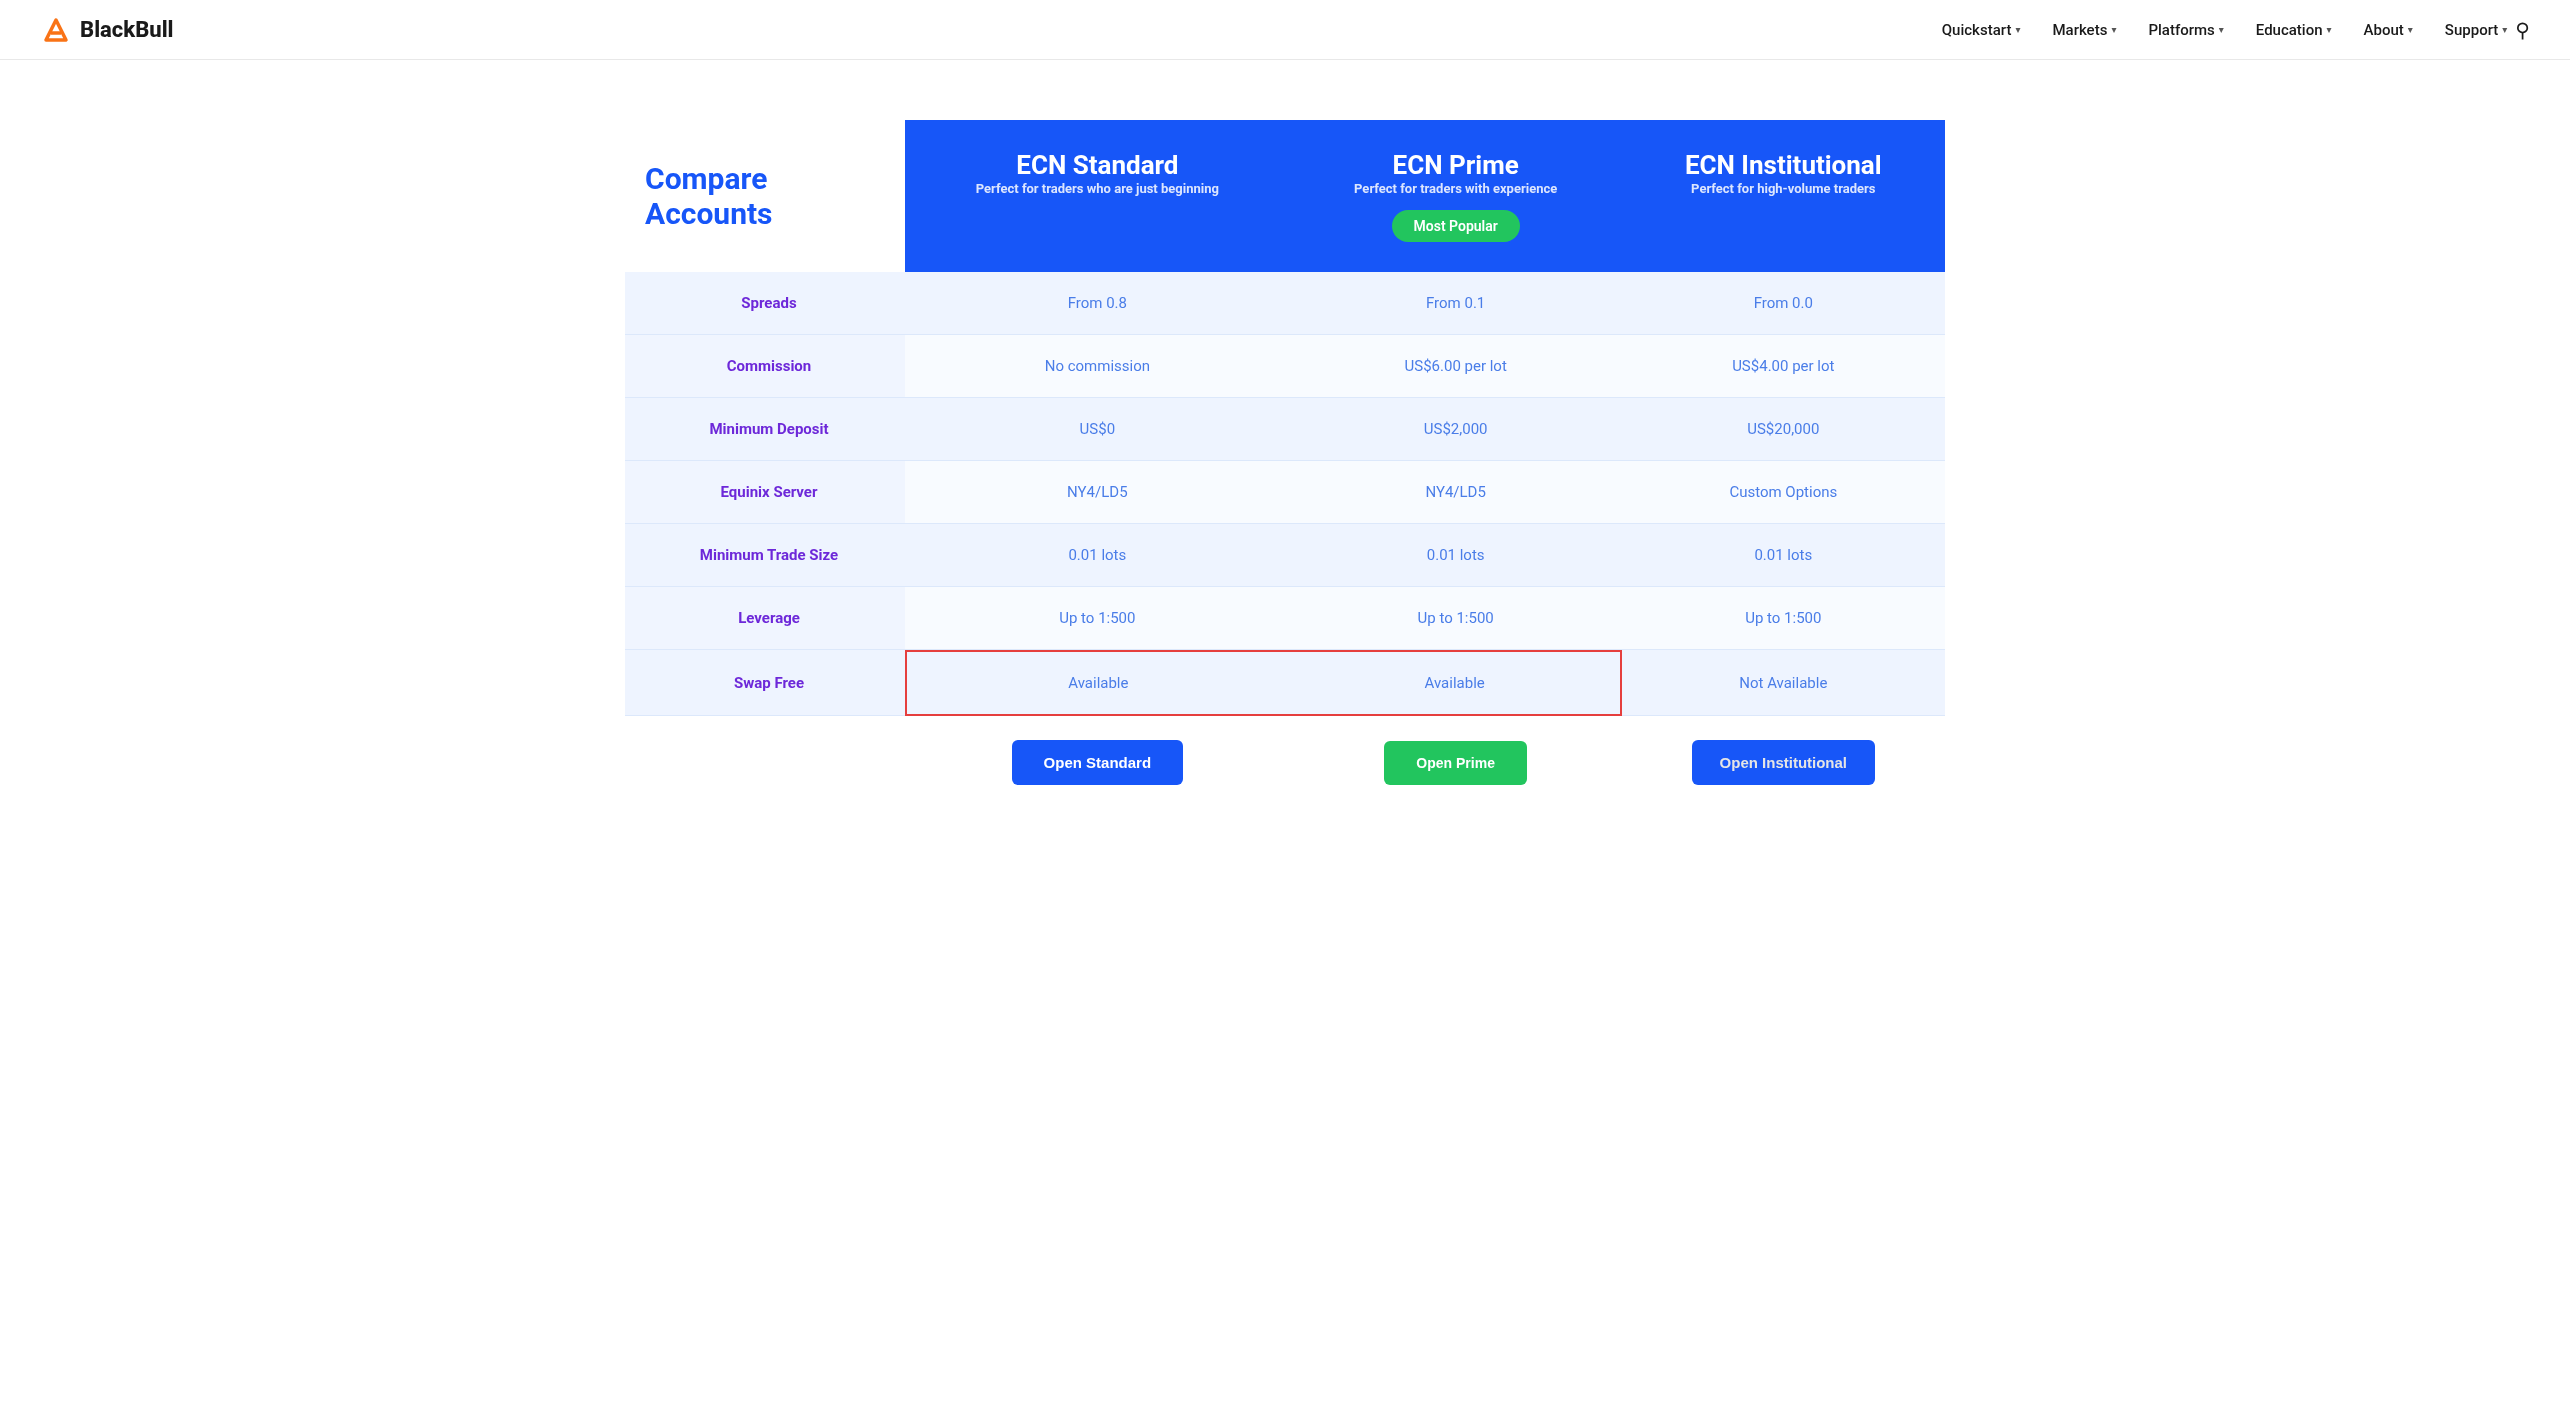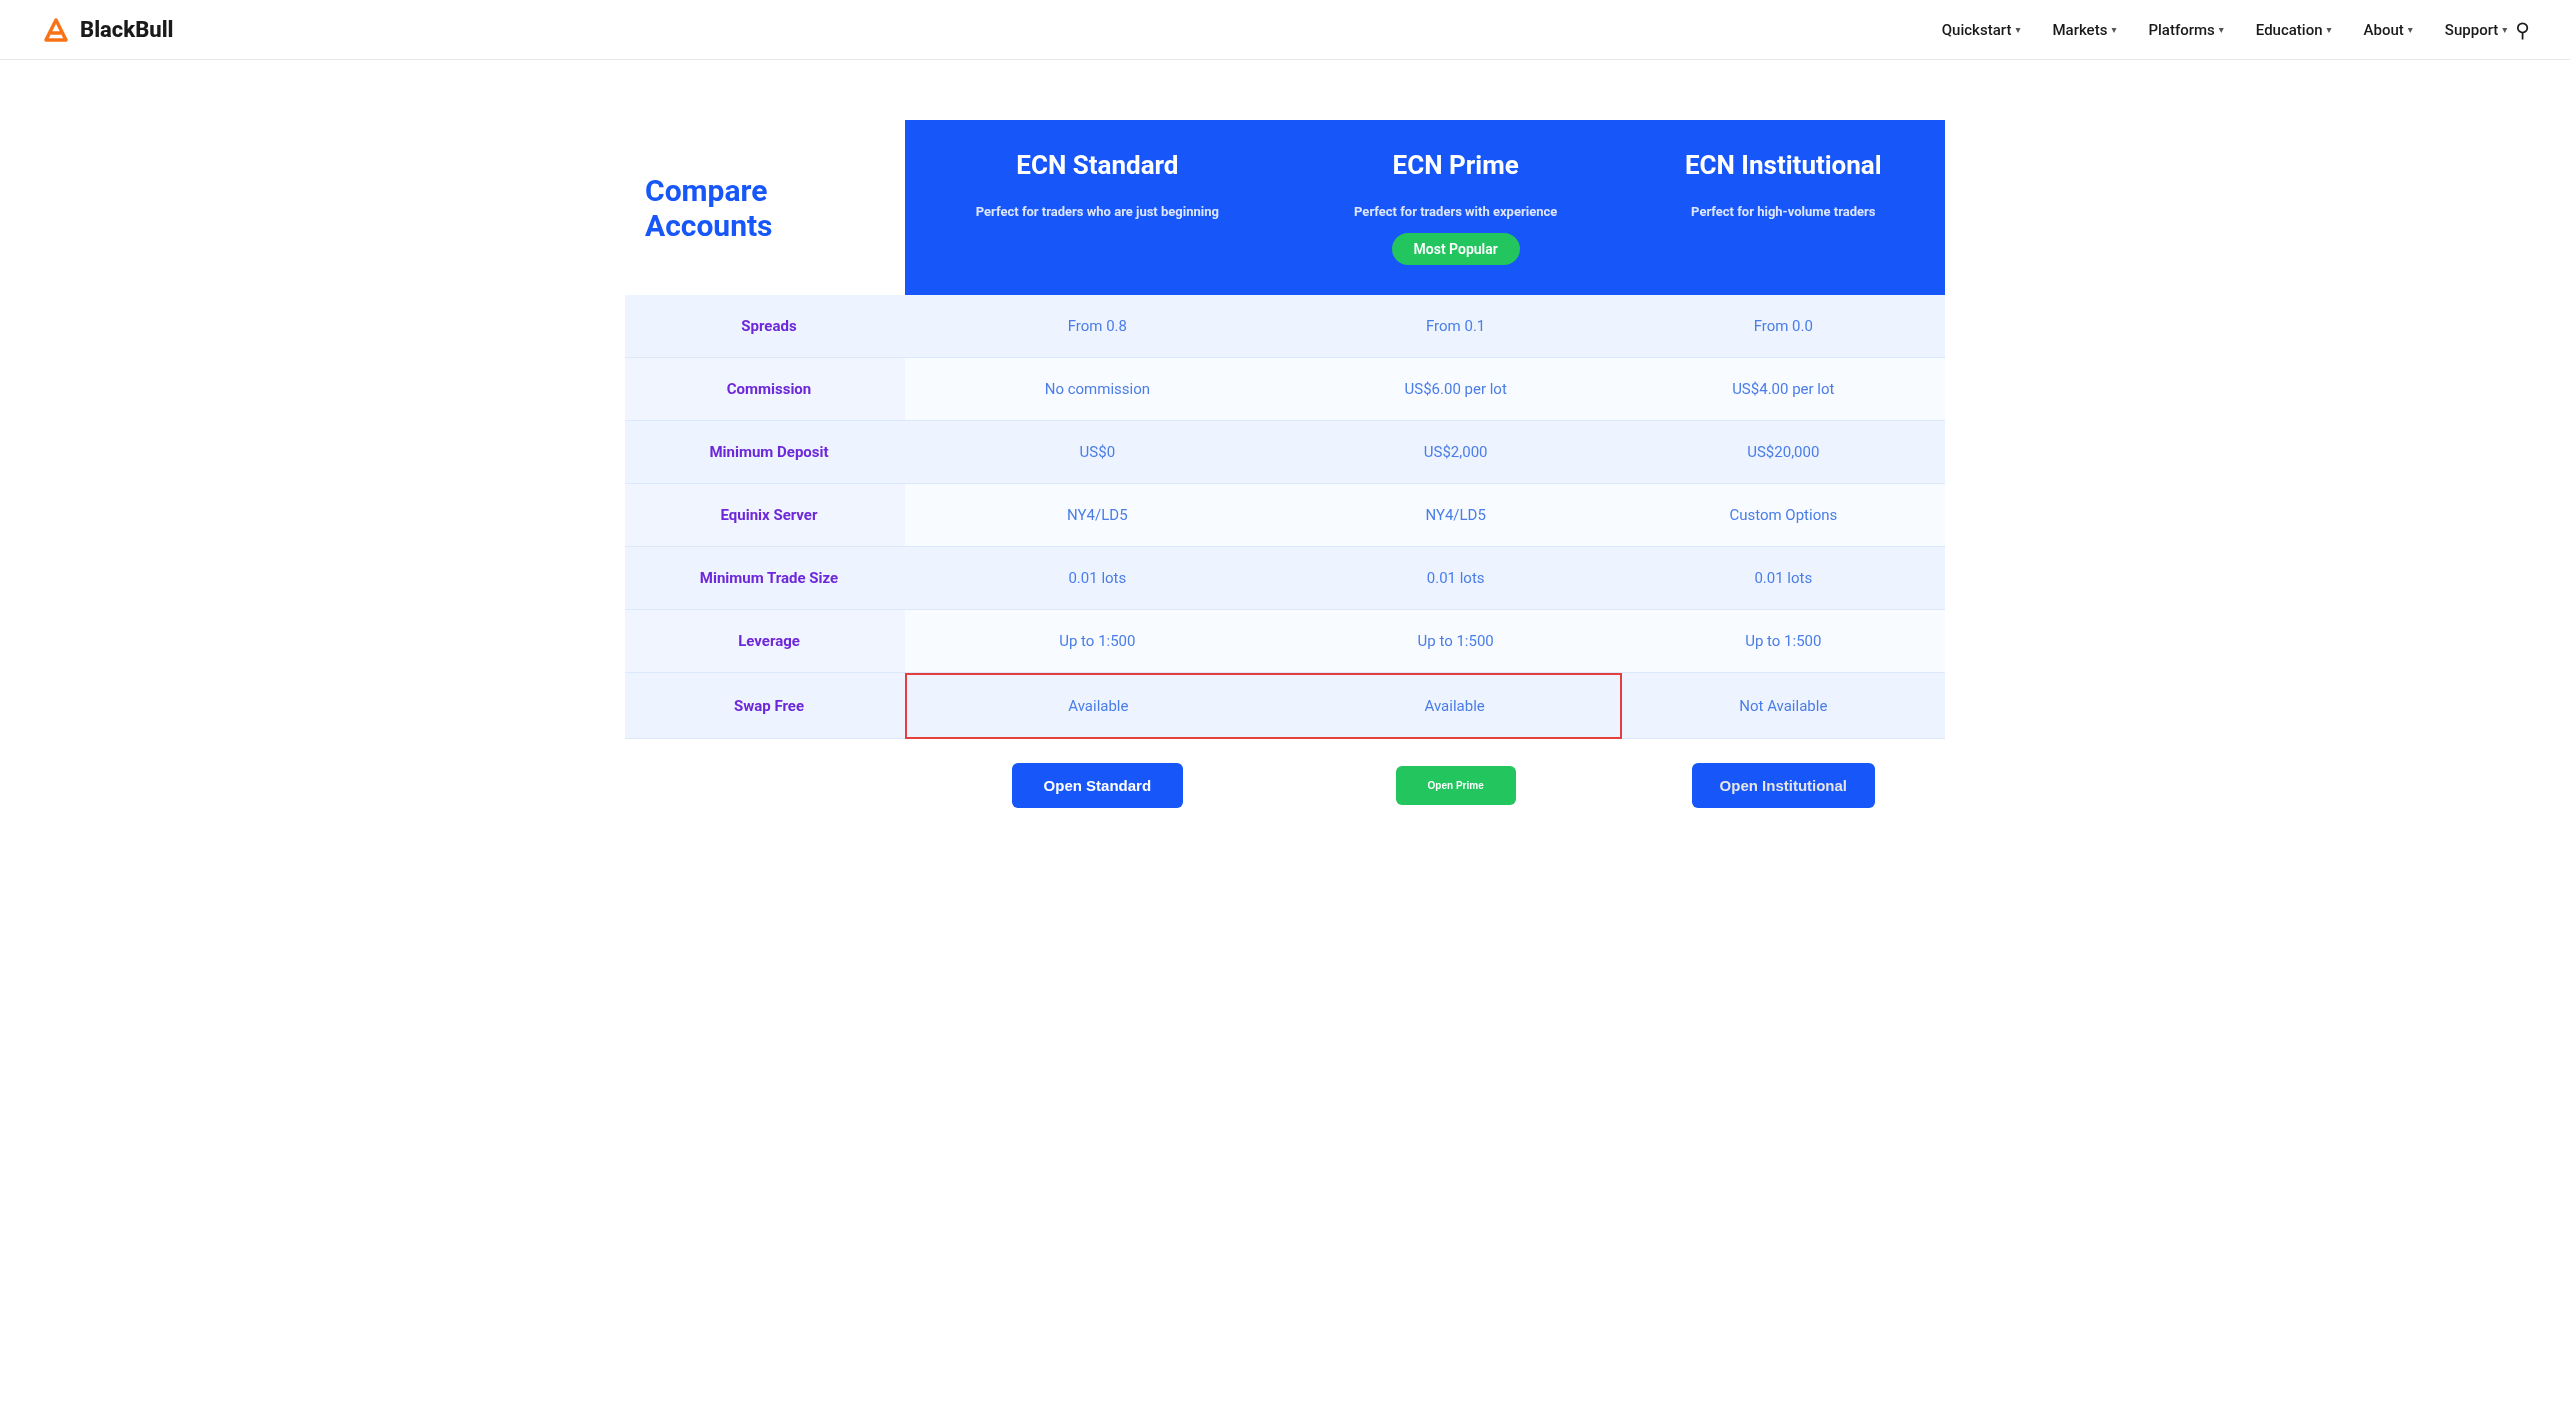--- a/index.html
+++ b/index.html
@@ -86,21 +86,21 @@
     }
     .compare-title {
       font-size: 30px;
       font-weight: 700;
       color: #1756f8;
     }
     .account-name {
       font-size: 26px;
       font-weight: 700;
       color: #fff;
-      margin-bottom: 23px;
+      margin-bottom: 0;
     }
     .account-desc {
       font-size: 13px;
       color: rgba(255,255,255,0.85);
       line-height: 1.4;
     }
     .most-popular-badge {
       display: inline-block;
       background: #22c55e;
       color: #fff;
@@ -173,21 +173,21 @@
       font-weight: 600;
       cursor: pointer;
       white-space: nowrap;
     }
     .btn-prime {
       background: #22c55e;
       color: #fff;
       border: none;
       border-radius: 6px;
       padding: 14px 32px;
-      font-size: 10px;
+      font-size: 14px;
       font-weight: 600;
       cursor: pointer;
       white-space: nowrap;
     }
     .btn-institutional {
       background: #1756f8;
       color: #e5e5e5;
       border: none;
       border-radius: 6px;
       padding: 14px 28px;

